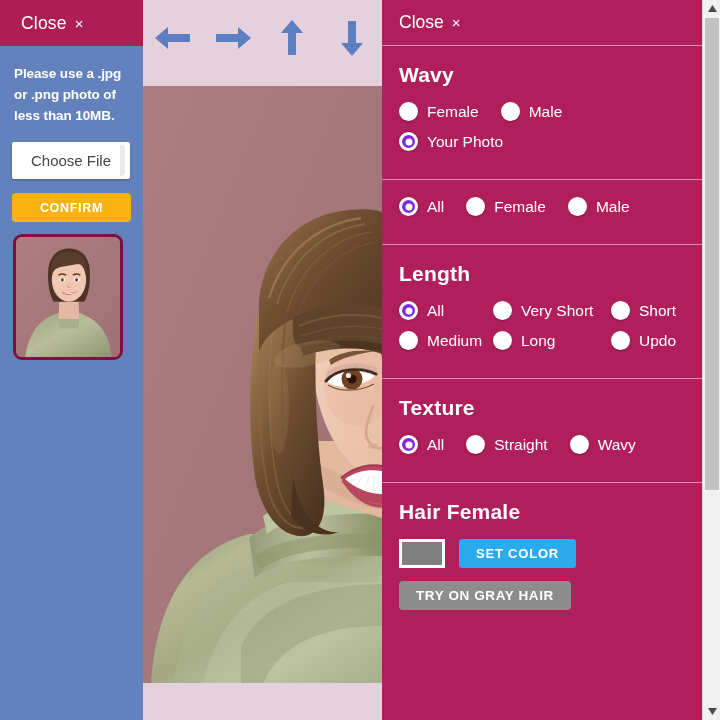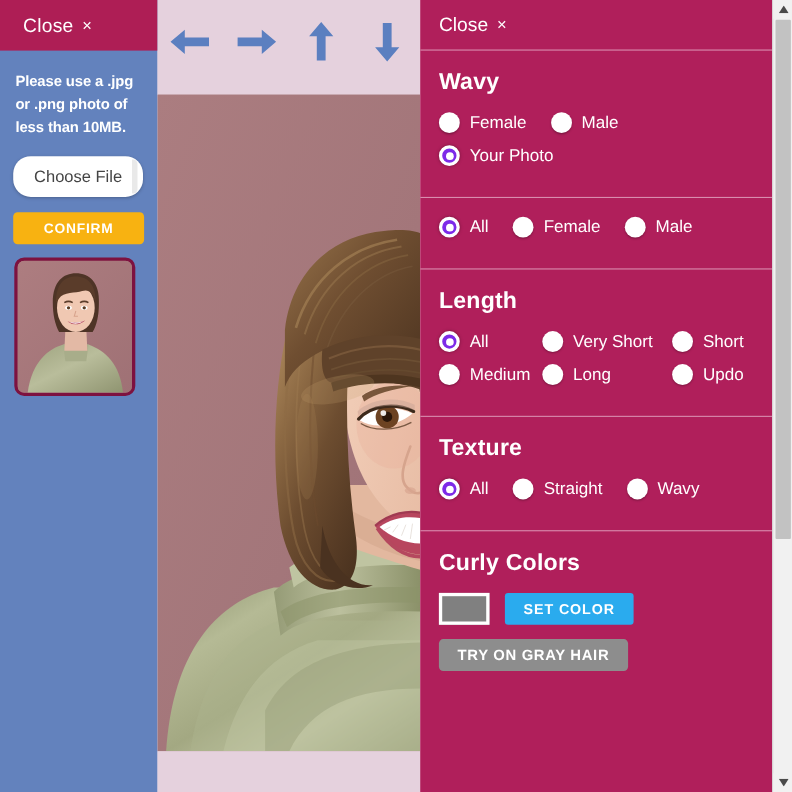--- a/index.html
+++ b/index.html
@@ -34,21 +34,21 @@
   .upload-hint {
     color: #ffffff; font-size: 13.5px; font-weight: bold;
     line-height: 21px;
     padding: 17px 14px 0 14px;
     letter-spacing: -.1px;
   }
   .file-row { padding: 16px 12px 0 12px; }
   .choose-file {
     width: 118px; height: 37px;
     background: #ffffff;
-    border: none; border-radius: 16px;
+    border: none; border-radius: 2px;
     box-shadow: 0 1px 3px rgba(0,0,0,.25);
     display: flex; align-items: center; justify-content: center;
     position: relative;
     cursor: pointer;
   }
   .choose-file::after {
     content: ""; position: absolute; right: 5px; top: 3px;
     width: 5px; height: 31px; background: #e9e9e9; border-radius: 0 4px 4px 0;
   }
   .choose-file-label {
@@ -500,21 +500,21 @@
             <span class="opt-label">Straight</span>
           </div>
           <div class="opt">
             <span class="radio"></span>
             <span class="opt-label">Wavy</span>
           </div>
         </div>
       </div>
 
       <div class="section" style="border-bottom:none">
-        <div class="section-title">Curly Colors</div>
+        <div class="section-title">Hair Female</div>
         <div class="colors-row">
           <div class="swatch"></div>
           <button class="set-color-btn">SET COLOR</button>
         </div>
         <button class="gray-hair-btn">TRY ON GRAY HAIR</button>
       </div>
 
     </div>
   </div>
 

